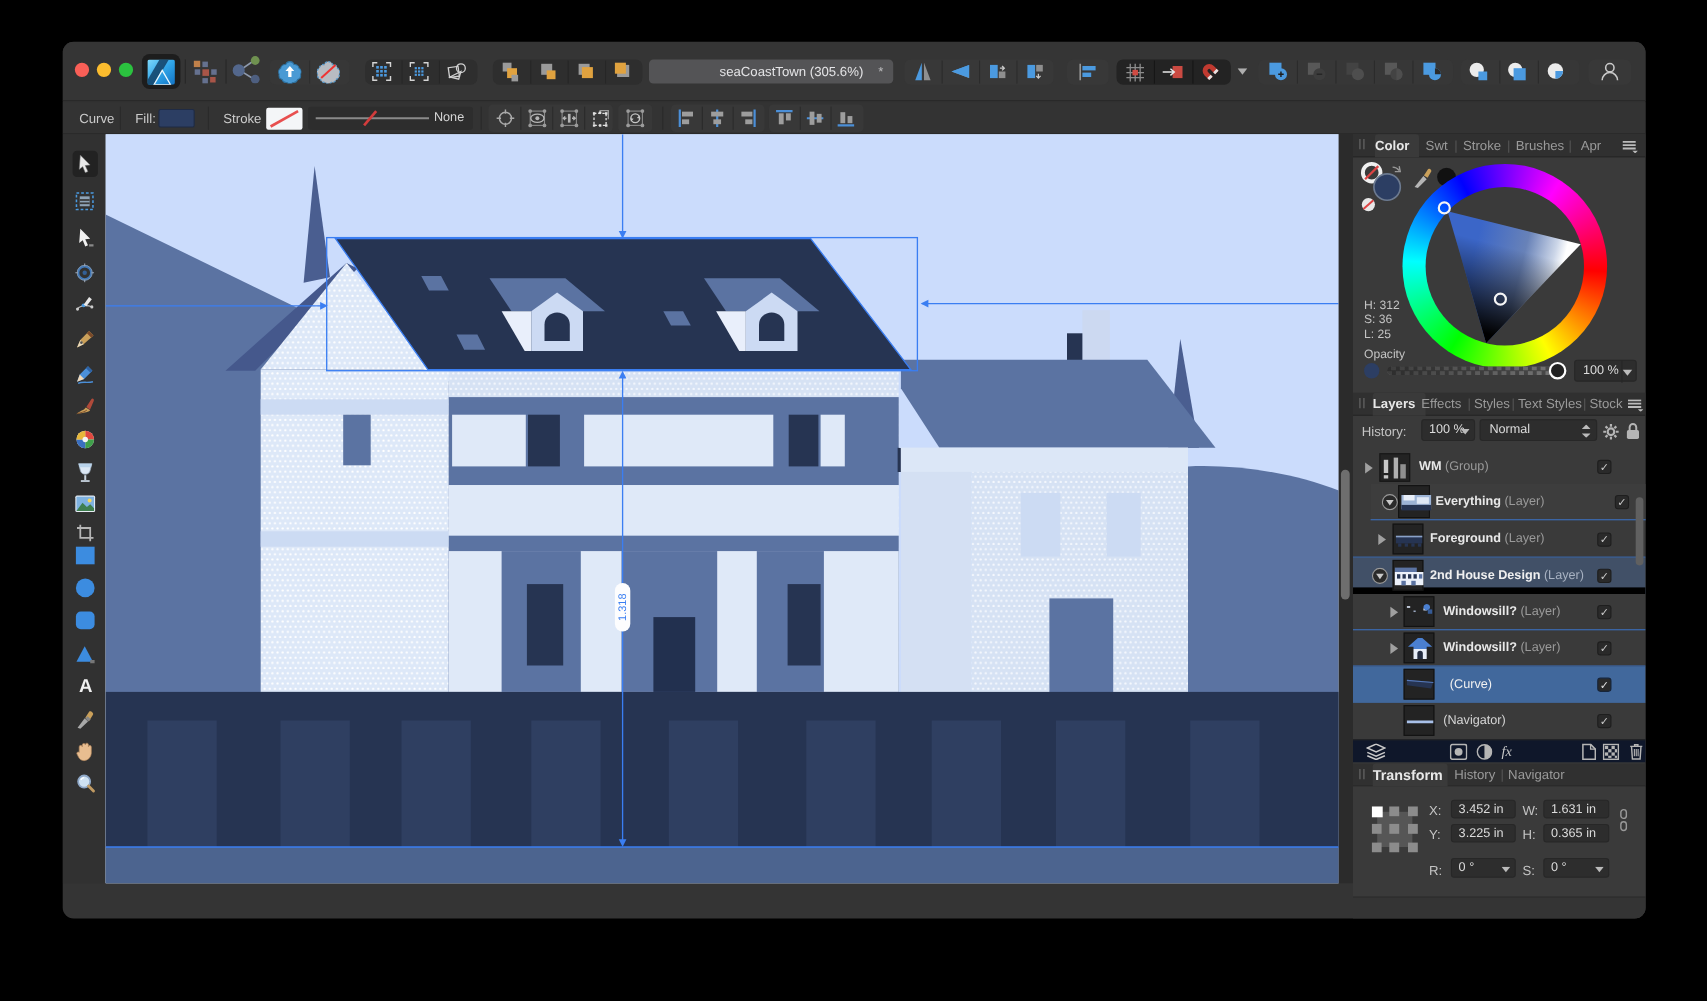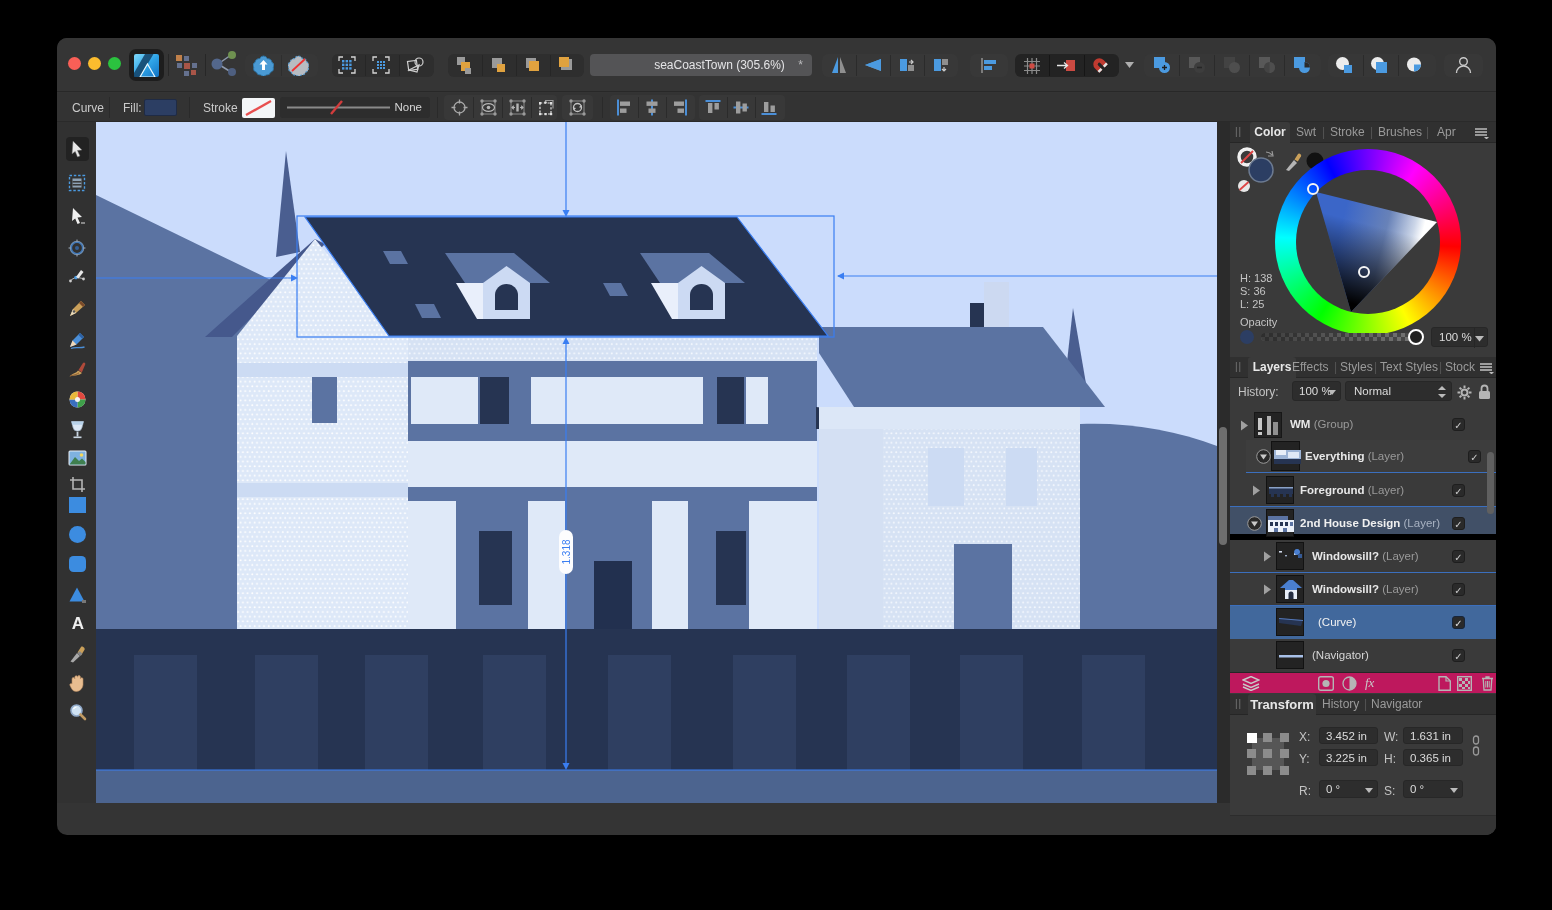--- a/index.html
+++ b/index.html
@@ -27,21 +27,21 @@
 #gutter { position:absolute; left:1160px; top:84px; width:13px; height:681px; background:#2b2b2b; }
 
 #panel { position:absolute; left:1173px; top:84px; width:266px; height:713px; background:#3a3a3a;
   color:#c9c9c9; font-size:12px; }
 
 #status { position:absolute; left:0; top:765px; width:1173px; height:32px; background:#323232;
   color:#b5b5b5; font-size:11.5px; }
 .tabrow { position:absolute; left:0; width:266px; height:21px; background:#303030;
   border-bottom:1px solid #262626; color:#9a9a9a; font-size:12px; }
 .tab-active { position:absolute; top:0; height:21px; background:#3a3a3a; color:#e8e8e8;
-  font-weight:bold; text-align:center; border-radius:3px 3px 0 0; }
+  font-weight:bold; text-align:left; border-radius:3px 3px 0 0; }
 .field { position:absolute; background:#2d2d2d; border:1px solid #272727; border-radius:3px;
   color:#dcdcdc; }
 </style>
 </head>
 <body>
 <div id="win">
   <div id="titlebar">
     <div class="tl" style="left:11px; background:#f95f57;"></div>
     <div class="tl" style="left:31px; background:#fbbc2e;"></div>
     <div class="tl" style="left:51px; background:#2bc23f;"></div>
@@ -635,21 +635,21 @@
         <linearGradient id="tg2" x1="0.55" y1="0.30" x2="0.38" y2="0.95">
           <stop offset="0" stop-color="#000" stop-opacity="0"></stop>
             <stop offset="1" stop-color="#000" stop-opacity="1"></stop>
         </linearGradient>
       </defs>
       <polygon points="41,43 162,73 76,163" fill="url(#tg1)"></polygon>
       <polygon points="41,43 162,73 76,163" fill="url(#tg2)"></polygon>
       <circle cx="38" cy="40" r="5" fill="none" stroke="#f5f5f5" stroke-width="2"></circle>
       <circle cx="89" cy="123" r="5" fill="none" stroke="#f5f5f5" stroke-width="2"></circle>
     </svg>
-    <div class="abs" style="left:10px;top:150px;color:#c4c4c4;font-size:11px;">H: 138</div>
+    <div class="abs" style="left:10px;top:150px;color:#c4c4c4;font-size:11px;">H: 312</div>
     <div class="abs" style="left:10px;top:163px;color:#c4c4c4;font-size:11px;">S: 36</div>
     <div class="abs" style="left:10px;top:176px;color:#c4c4c4;font-size:11px;">L: 25</div>
     <div class="abs" style="left:10px;top:194px;color:#c4c4c4;font-size:11px;">Opacity</div>
     <div class="abs" style="left:10px;top:208px;width:14px;height:14px;border-radius:50%;background:#2c3e63;"></div>
     <div class="abs" style="left:31px;top:211px;width:160px;height:8px;border-radius:4px;background:
       repeating-conic-gradient(#777 0 25%, #4a4a4a 0 50%) 0 0/8px 8px;"></div>
     <div class="abs" style="left:31px;top:211px;width:160px;height:8px;border-radius:4px;background:linear-gradient(90deg, rgba(30,30,30,0.65), rgba(30,30,30,0));"></div>
     <div class="abs" style="left:178px;top:207px;width:16px;height:16px;border-radius:50%;background:#222;border:2.5px solid #fff;"></div>
     <div class="field" style="left:201px;top:205px;width:57px;height:20px;">
       <span style="position:absolute;left:7px;top:3px;font-size:11.5px;">100 %</span>
@@ -832,21 +832,21 @@
           <svg width="28" height="28">
               <rect x="2" y="13" width="24" height="2.5" fill="#a8c0e8"></rect>
             </svg>
         </div>
         <div class="abs" style="left:82px;top:10px;color:#d5d5d5;font-size:11.5px;">(Navigator)</div>
         <div class="abs" style="left:222px;top:10px;width:13px;height:13px;background:#2a2a2a;border:1px solid #1e1e1e;border-radius:3px;color:#c9c9c9;font-size:10px;text-align:center;line-height:13px;">✓</div>
       </div>
     </div>
     <div class="abs" style="left:257px;top:330px;width:7px;height:62px;border-radius:3.5px;background:#606060;"></div>
 
-    <div class="abs" style="left:0;top:550px;width:266px;height:21px;background:#be185d;border-top:1px solid #262626;">
+    <div class="abs" style="left:0;top:550px;width:266px;height:21px;background:#0f172a;border-top:1px solid #262626;">
       <svg style="position:absolute;left:12px;top:3px;" width="18" height="15" viewBox="0 0 18 15">
           <path d="M1 4 L9 0.5 L17 4 L9 7.5 Z M1 8 L9 11.5 L17 8 M1 11 L9 14.5 L17 11" fill="none" stroke="#c9c9c9" stroke-width="1.4"></path>
         </svg>
       <svg style="position:absolute;left:88px;top:3px;" width="16" height="15" viewBox="0 0 16 15">
           <rect x="0.7" y="0.7" width="14.6" height="13.6" rx="2" fill="none" stroke="#b5b5b5" stroke-width="1.4"></rect>
           <circle cx="8" cy="7.5" r="3.6" fill="#b5b5b5"></circle>
         </svg>
       <svg style="position:absolute;left:112px;top:3px;" width="15" height="15" viewBox="0 0 15 15">
           <circle cx="7.5" cy="7.5" r="6.5" fill="none" stroke="#b5b5b5" stroke-width="1.3"></circle>
           <path d="M7.5 1 a6.5 6.5 0 0 1 0 13 z" fill="#b5b5b5"></path>

